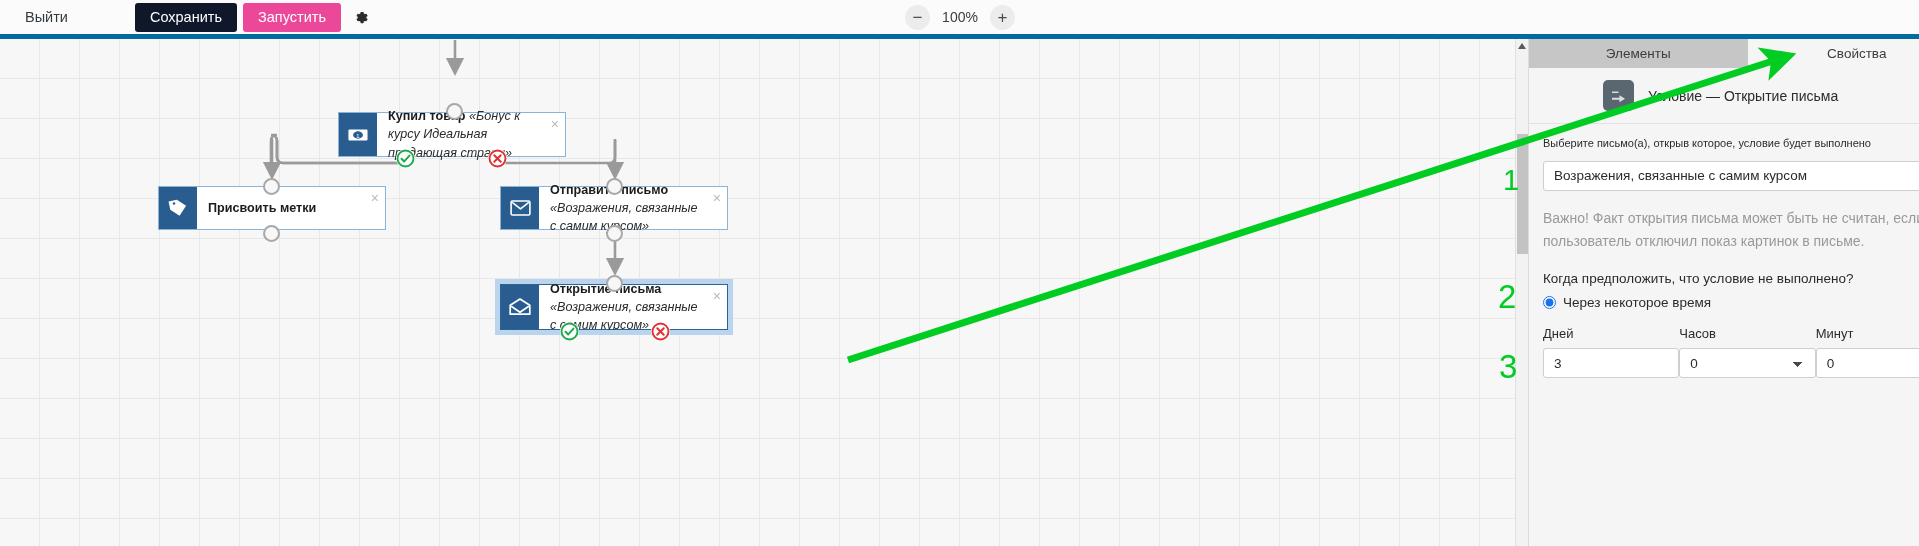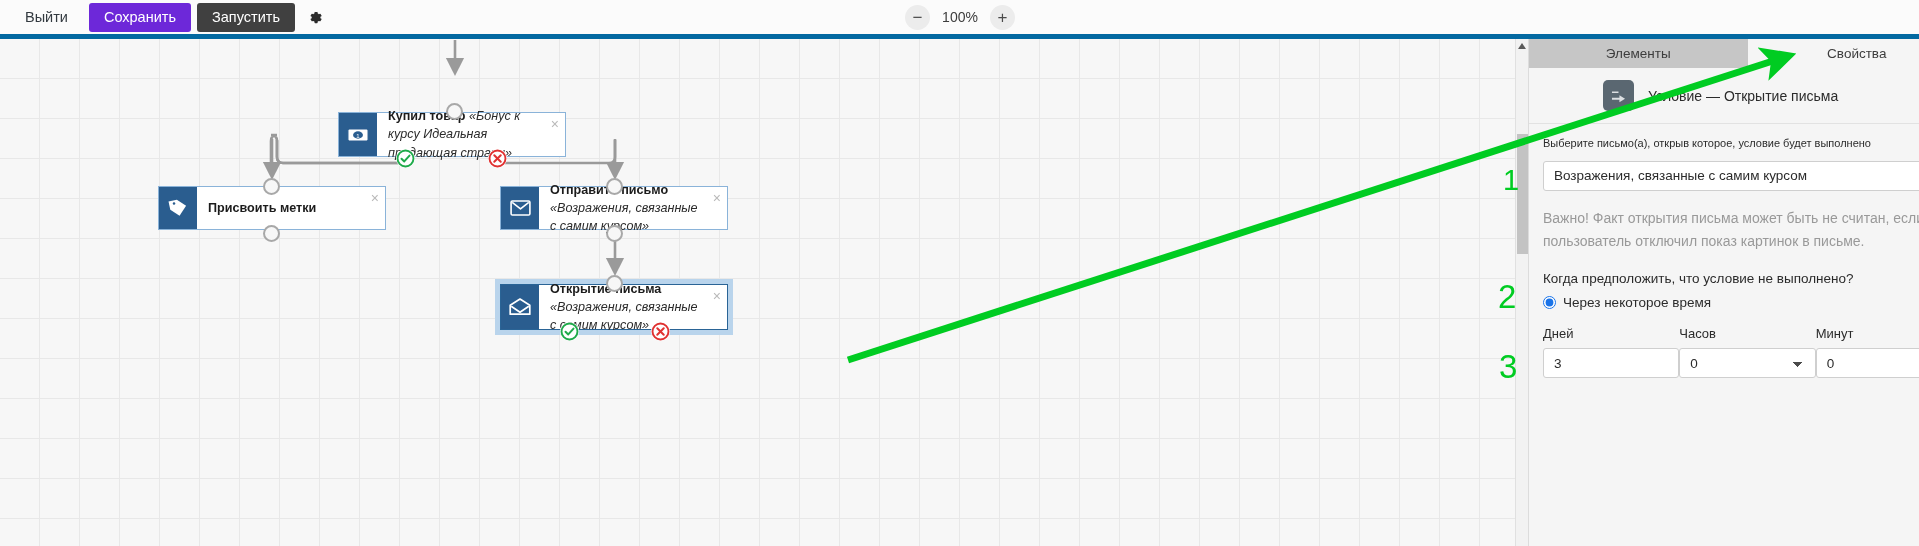--- a/index.html
+++ b/index.html
@@ -18,22 +18,22 @@
     border-bottom: 5px solid #0369a1;
     display: flex; align-items: center;
   }
   .tb-btn {
     height: 29px; display: inline-flex; align-items: center; justify-content: center;
     padding: 0 14px; border-radius: 3px; font-size: 14.5px;
     cursor: pointer; white-space: nowrap; border: 1px solid transparent;
     user-select: none;
   }
   .tb-plain { background: #fbfbfb; color: #333a40; }
-  .tb-primary { background: #6d28d9; color: #ffffff; }
-  .tb-success { background: #404040; color: #ffffff; }
+  .tb-primary { background: #0f172a; color: #ffffff; margin-left: 46px; }
+  .tb-success { background: #ec4899; color: #ffffff; }
   .tb-icon-btn {
     width: 30px; height: 29px; display: inline-flex; align-items: center;
     justify-content: center; cursor: pointer; border-radius: 3px;
     background: transparent;
   }
   #tb-left { position: absolute; left: 10px; display: flex; align-items: center; gap: 6px; }
   #tb-center { position: absolute; left: 905px; display: flex; align-items: center; gap: 11px; }
   #tb-right { position: absolute; right: 12px; display: flex; align-items: center; gap: 8px; }
   .zoom-circ {
     width: 25px; height: 25px; border-radius: 50%; background: #ececec;

